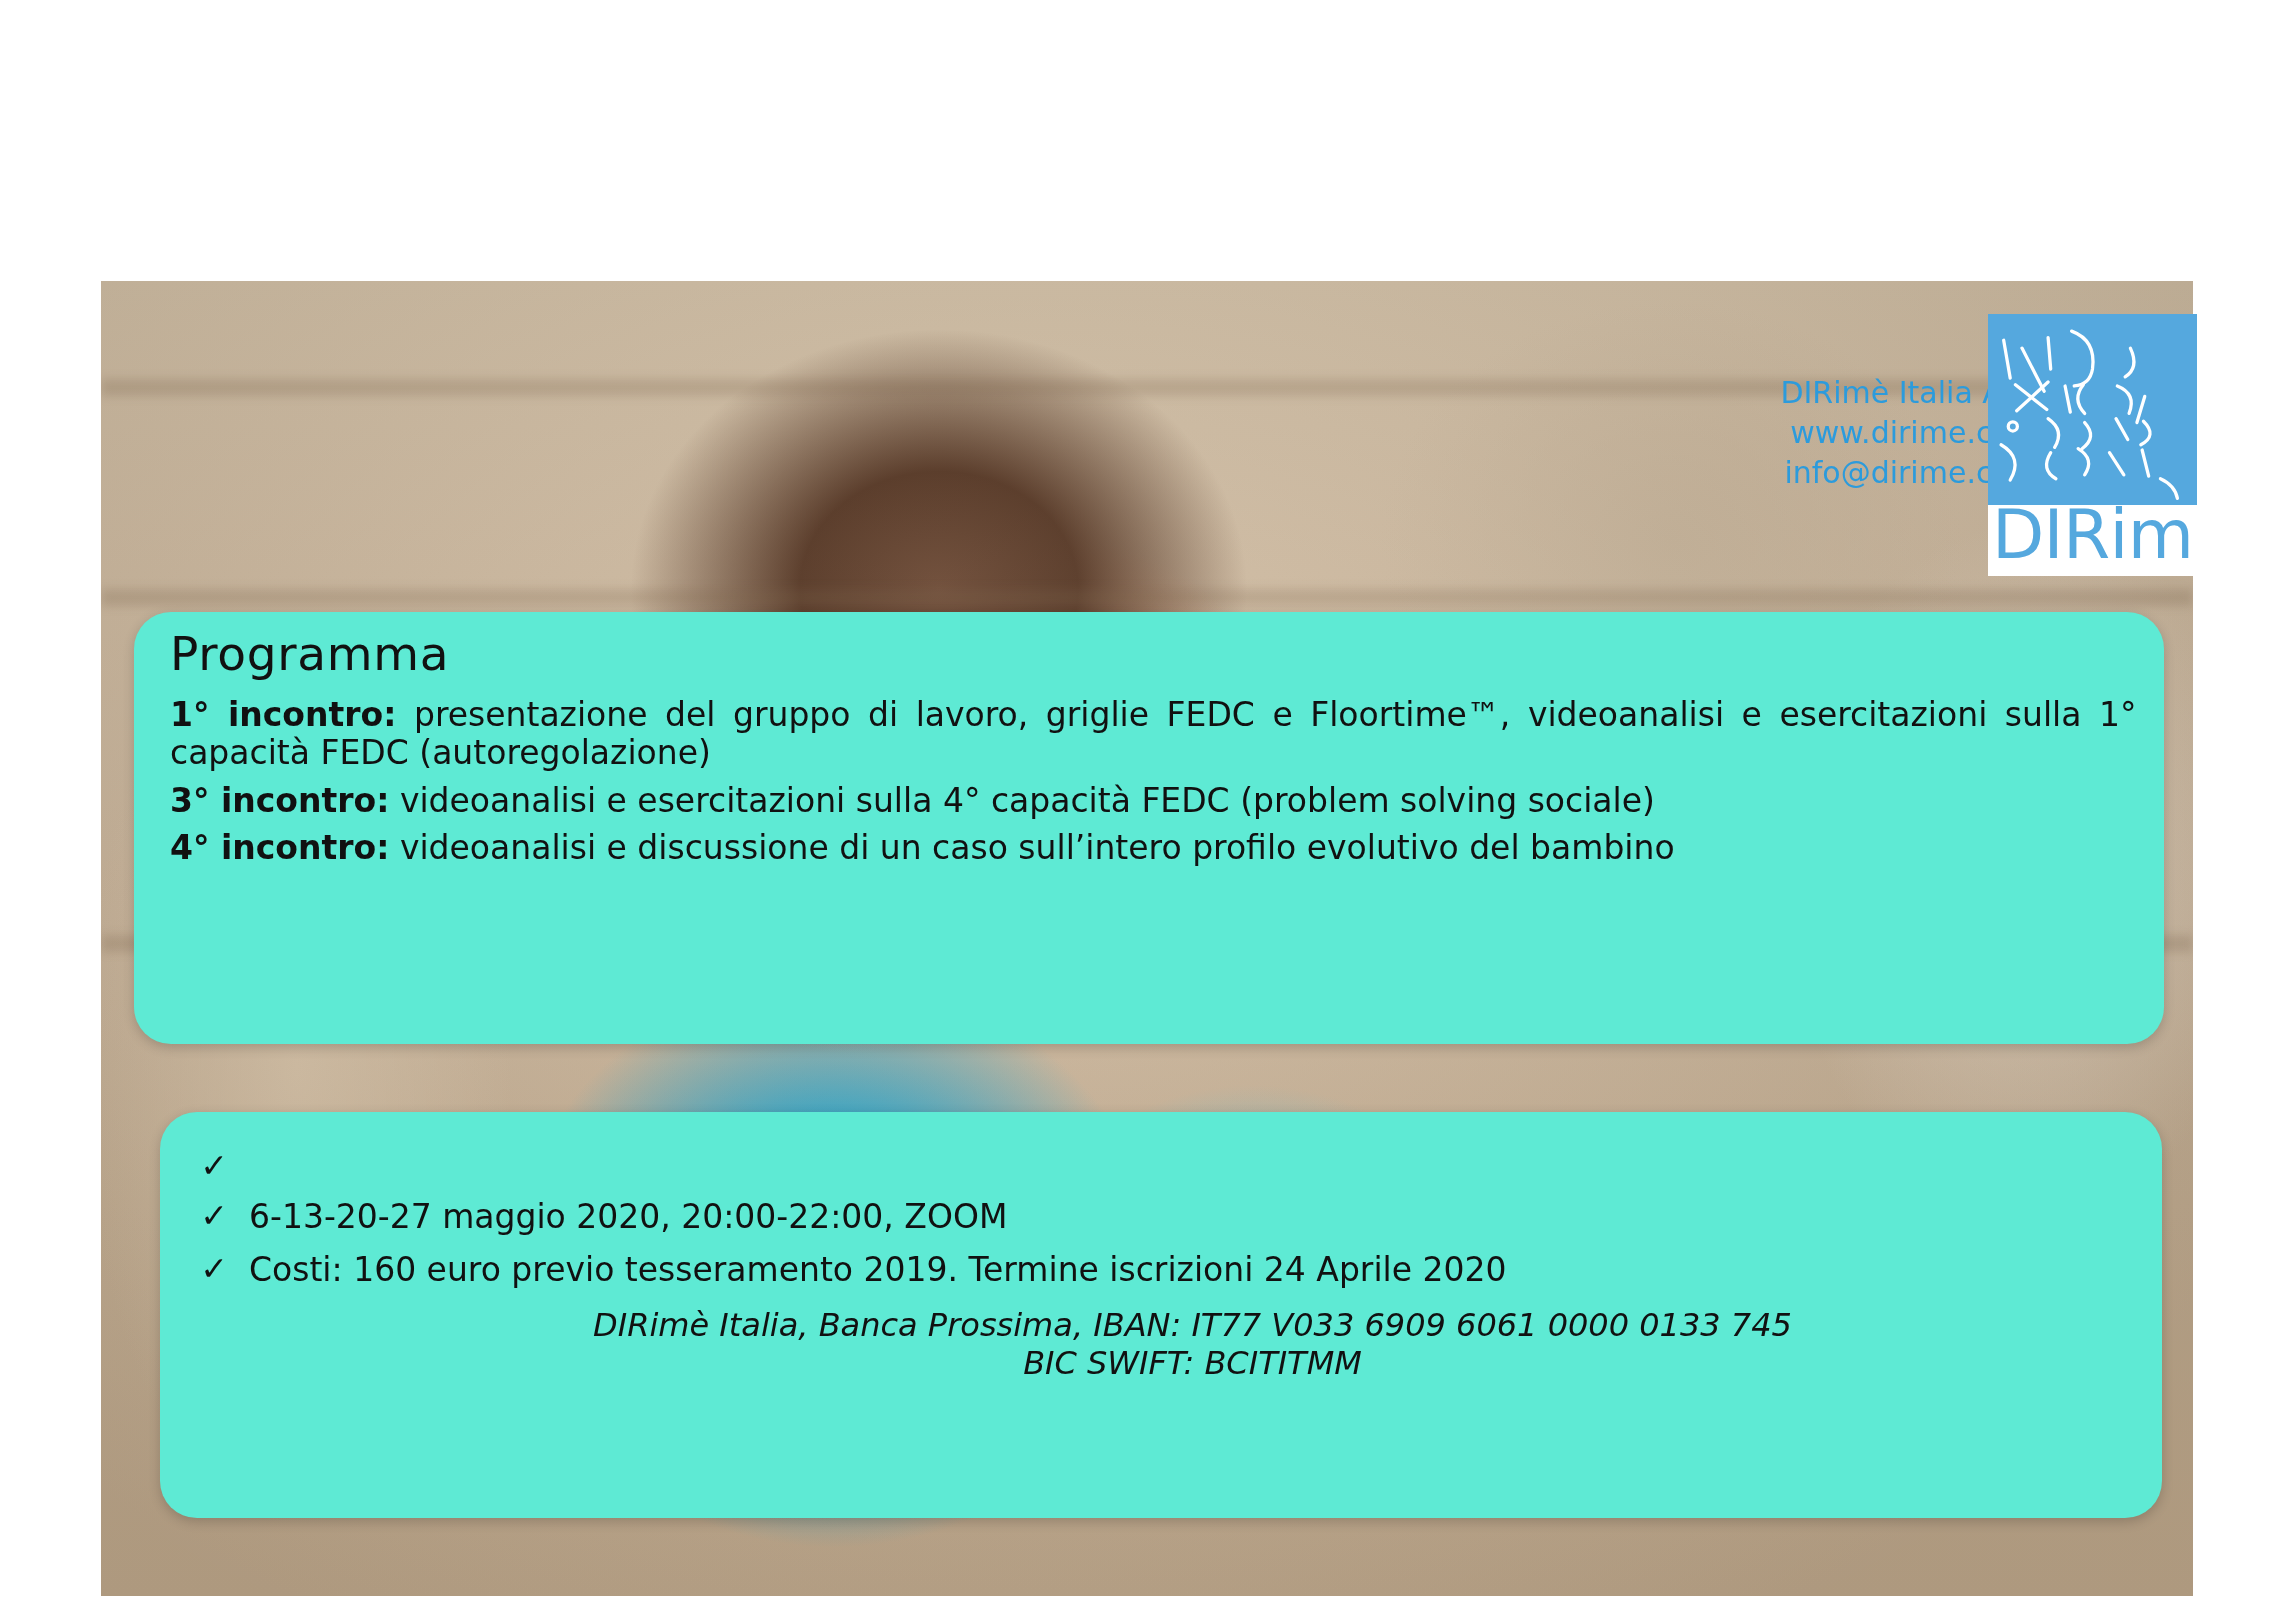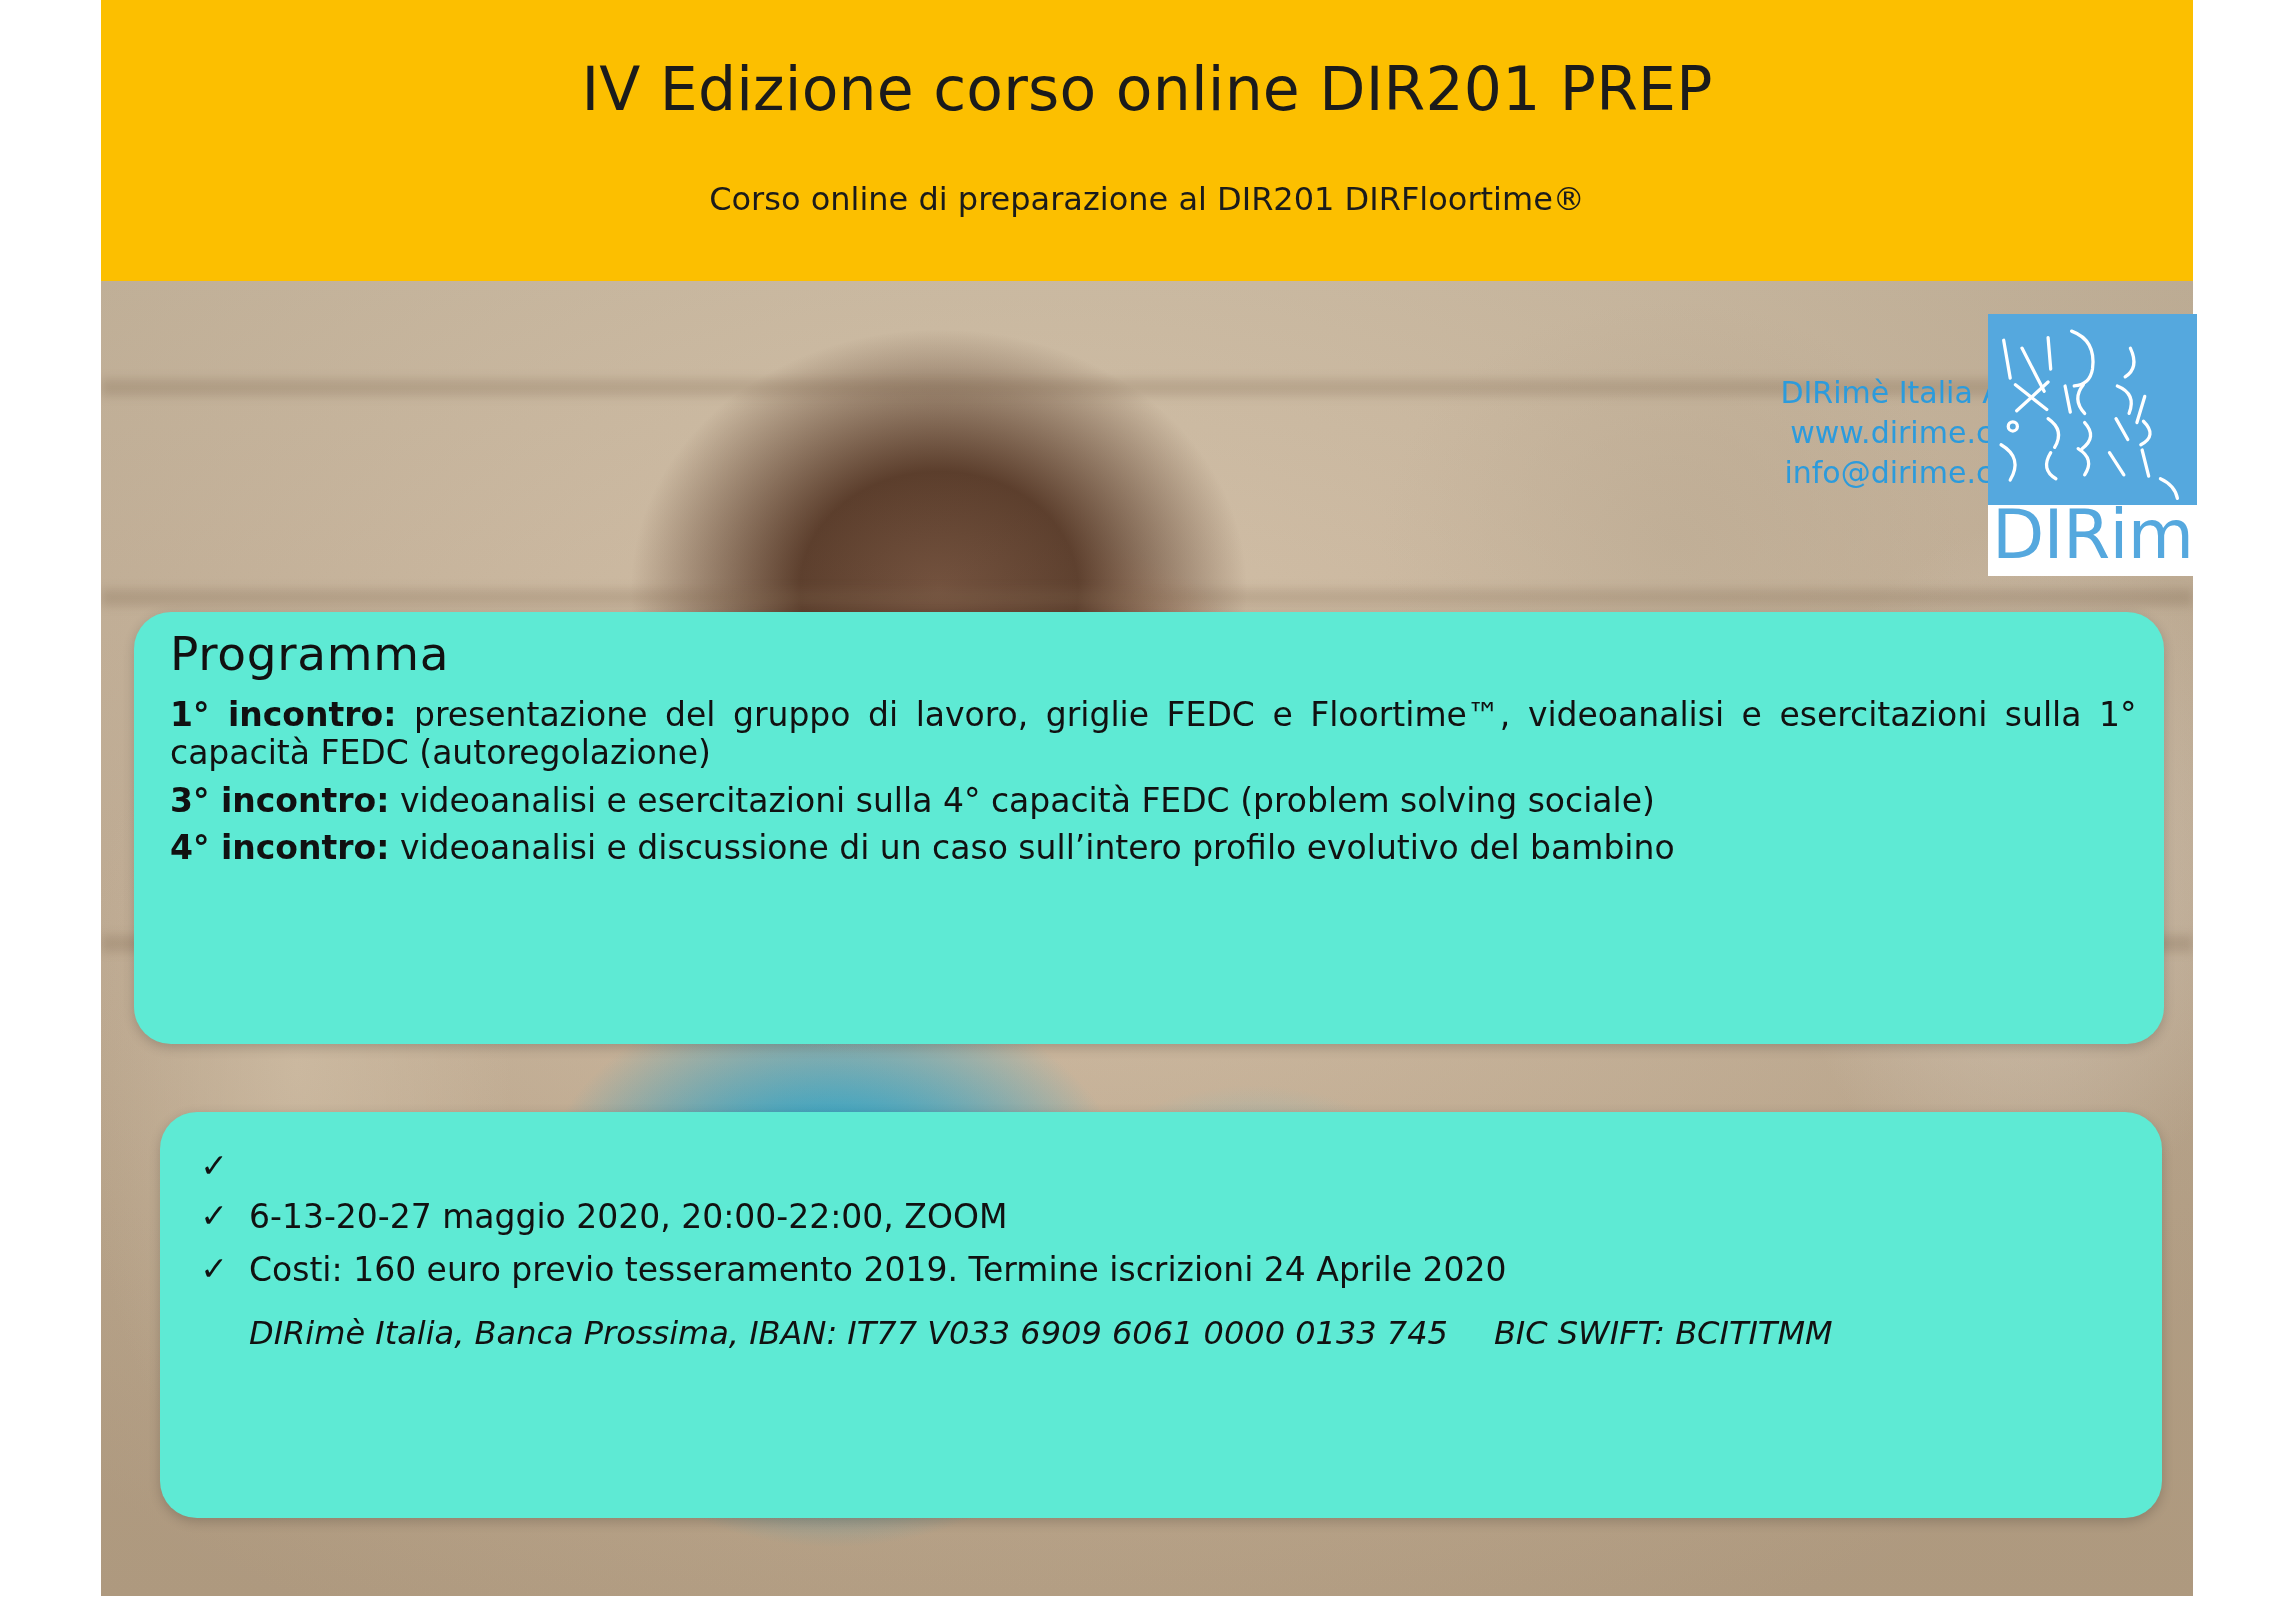--- a/index.html
+++ b/index.html
@@ -213,23 +213,24 @@
     line-height: 1.1;
     color: #111;
     font-family: "DejaVu Sans", sans-serif;
   }
   .check-text.bold { font-weight: normal; }
   .check-text .u { }
 
   .bank-row {
     display: flex;
     align-items: center;
-    margin-top: 25px;
+    margin-top: 17px;
     margin-bottom: 14.4px;
     padding-left: 58px;
+    flex-direction: column;
   }
   .bank-text {
     font-size: 32px;
     font-style: italic;
     color: #111;
     font-family: "DejaVu Sans", sans-serif;
     white-space: nowrap;
   }
   .bank-gap { display: inline-block; width: 46px; }
 
@@ -251,24 +252,20 @@
 <div id="poster">
 
   <div class="photo-band">
     <div class="photo-inner"></div>
     <div class="photo-shelf" style="top:98px"></div>
     <div class="photo-shelf" style="top:308px"></div>
     <div class="photo-shelf" style="top:654px"></div>
     <div class="photo-vig"></div>
   </div>
 
-  <div class="header">
-    <div class="title">IV Edizione corso online DIR201 PREP</div>
-    <div class="subtitle">Corso online di preparazione al DIR201 DIRFloortime®</div>
-  </div>
 
   <div class="contact">
     <div>DIRimè Italia APS</div>
     <div>www.dirime.com</div>
     <div>info@dirime.com</div>
   </div>
 
   <div class="logo">
     <div class="logo-top">
       <svg width="209" height="191" viewBox="0 0 320 292">

